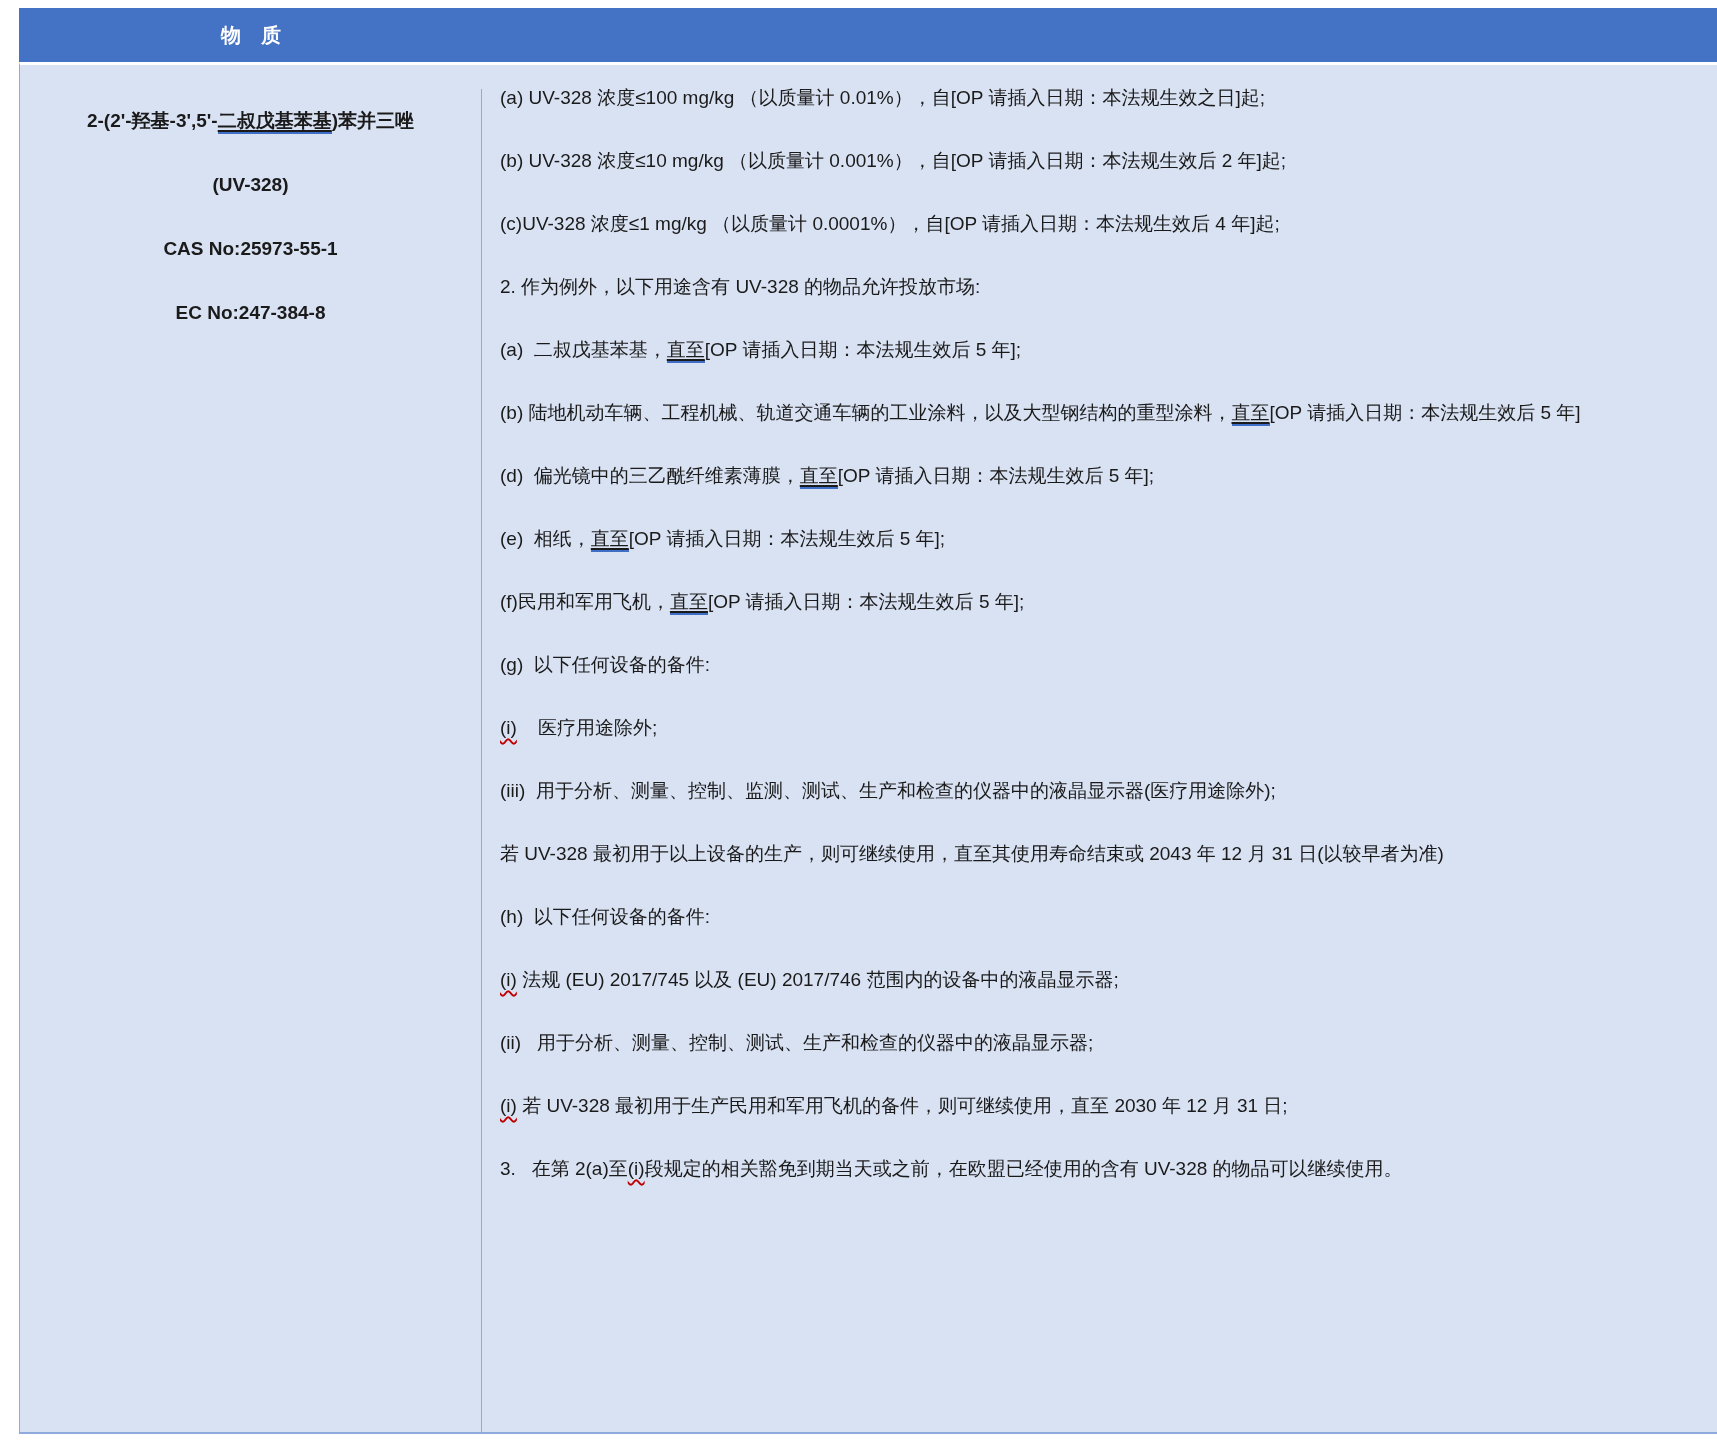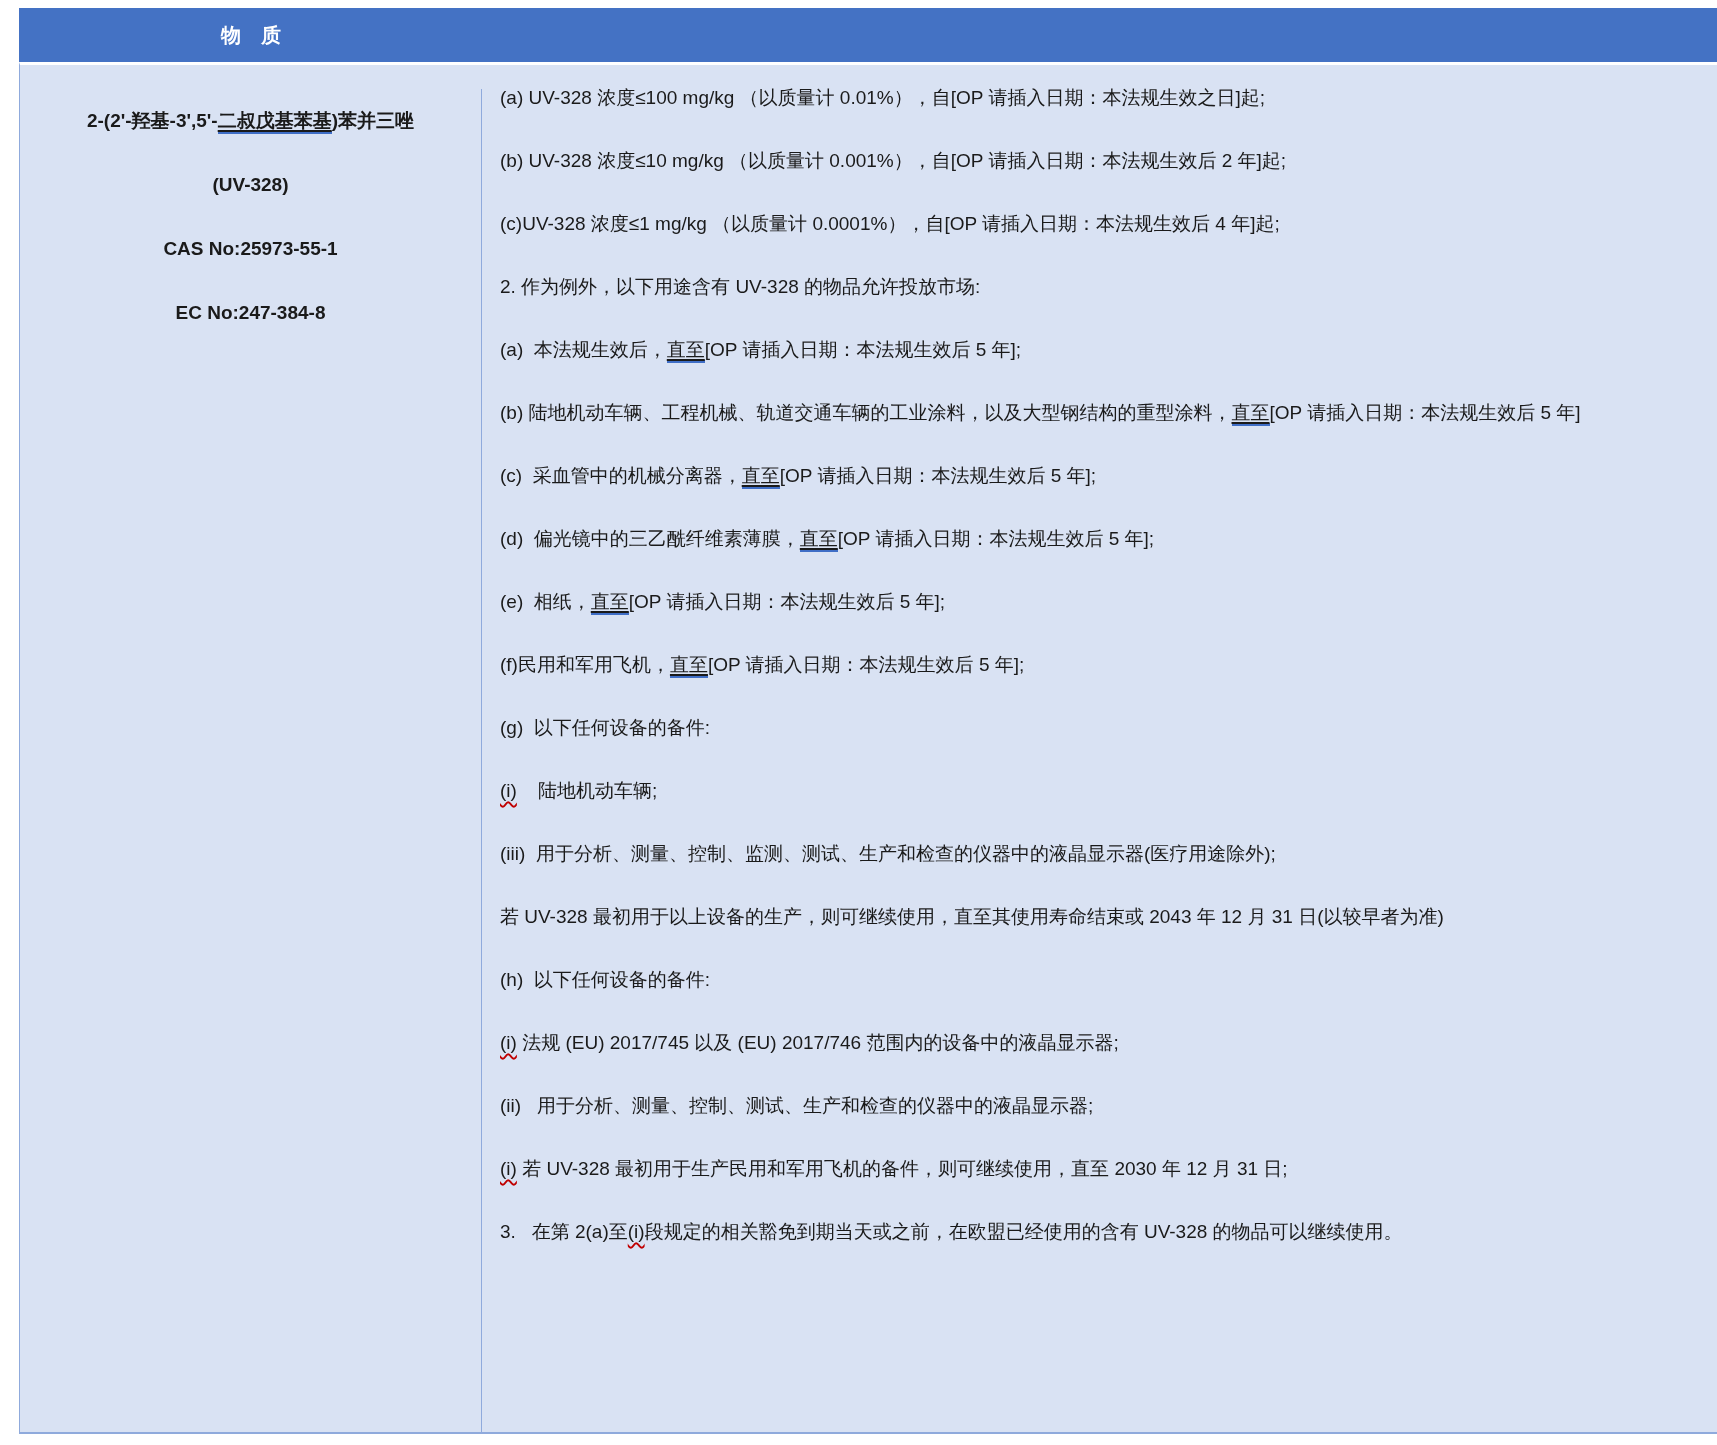--- a/index.html
+++ b/index.html
@@ -102,28 +102,27 @@
         <p>CAS No:25973-55-1</p>
         <p>EC No:247-384-8</p>
       </div>
 
       <div class="cell-right">
 
           <p class="req-para"><span>(a) UV-328 浓度≤100 mg/kg （以质量计 0.01%），自[OP 请插入日期：本法规生效之日]起;</span></p>
           <p class="req-para"><span>(b) UV-328 浓度≤10 mg/kg （以质量计 0.001%），自[OP 请插入日期：本法规生效后 2 年]起;</span></p>
           <p class="req-para"><span>(c)UV-328 浓度≤1 mg/kg （以质量计 0.0001%），自[OP 请插入日期：本法规生效后 4 年]起;</span></p>
           <p class="req-para"><span>2. 作为例外，以下用途含有 UV-328 的物品允许投放市场:</span></p>
-          <p class="req-para"><span>(a)  本法规生效后，</span><span class="u-ins">直至</span><span>[OP 请插入日期：本法规生效后 5 年];</span></p>
+          <p class="req-para"><span>(a)  二叔戊基苯基，</span><span class="u-ins">直至</span><span>[OP 请插入日期：本法规生效后 5 年];</span></p>
           <p class="req-para"><span>(b) 陆地机动车辆、工程机械、轨道交通车辆的工业涂料，以及大型钢结构的重型涂料，</span><span class="u-ins">直至</span><span>[OP 请插入日期：本法规生效后 5 年]</span></p>
-          <p class="req-para"><span>(c)  采血管中的机械分离器，</span><span class="u-ins">直至</span><span>[OP 请插入日期：本法规生效后 5 年];</span></p>
           <p class="req-para"><span>(d)  偏光镜中的三乙酰纤维素薄膜，</span><span class="u-ins">直至</span><span>[OP 请插入日期：本法规生效后 5 年];</span></p>
           <p class="req-para"><span>(e)  相纸，</span><span class="u-ins">直至</span><span>[OP 请插入日期：本法规生效后 5 年];</span></p>
           <p class="req-para"><span>(f)民用和军用飞机，</span><span class="u-ins">直至</span><span>[OP 请插入日期：本法规生效后 5 年];</span></p>
           <p class="req-para"><span>(g)  以下任何设备的备件:</span></p>
-          <p class="req-para"><span class="u-spell">(i)</span><span>    陆地机动车辆;</span></p>
+          <p class="req-para"><span class="u-spell">(i)</span><span>    医疗用途除外;</span></p>
           <p class="req-para"><span>(iii)  用于分析、测量、控制、监测、测试、生产和检查的仪器中的液晶显示器(医疗用途除外);</span></p>
           <p class="req-para"><span>若 UV-328 最初用于以上设备的生产，则可继续使用，直至其使用寿命结束或 2043 年 12 月 31 日(以较早者为准)</span></p>
           <p class="req-para"><span>(h)  以下任何设备的备件:</span></p>
           <p class="req-para"><span class="u-spell">(i)</span><span> 法规 (EU) 2017/745 以及 (EU) 2017/746 范围内的设备中的液晶显示器;</span></p>
           <p class="req-para"><span>(ii)   用于分析、测量、控制、测试、生产和检查的仪器中的液晶显示器;</span></p>
           <p class="req-para"><span class="u-spell">(i)</span><span> 若 UV-328 最初用于生产民用和军用飞机的备件，则可继续使用，直至 2030 年 12 月 31 日;</span></p>
           <p class="req-para"><span>3.   在第 2(a)至</span><span class="u-spell">(i)</span><span>段规定的相关豁免到期当天或之前，在欧盟已经使用的含有 UV-328 的物品可以继续使用。</span></p>
         </div>
 
     </div>

